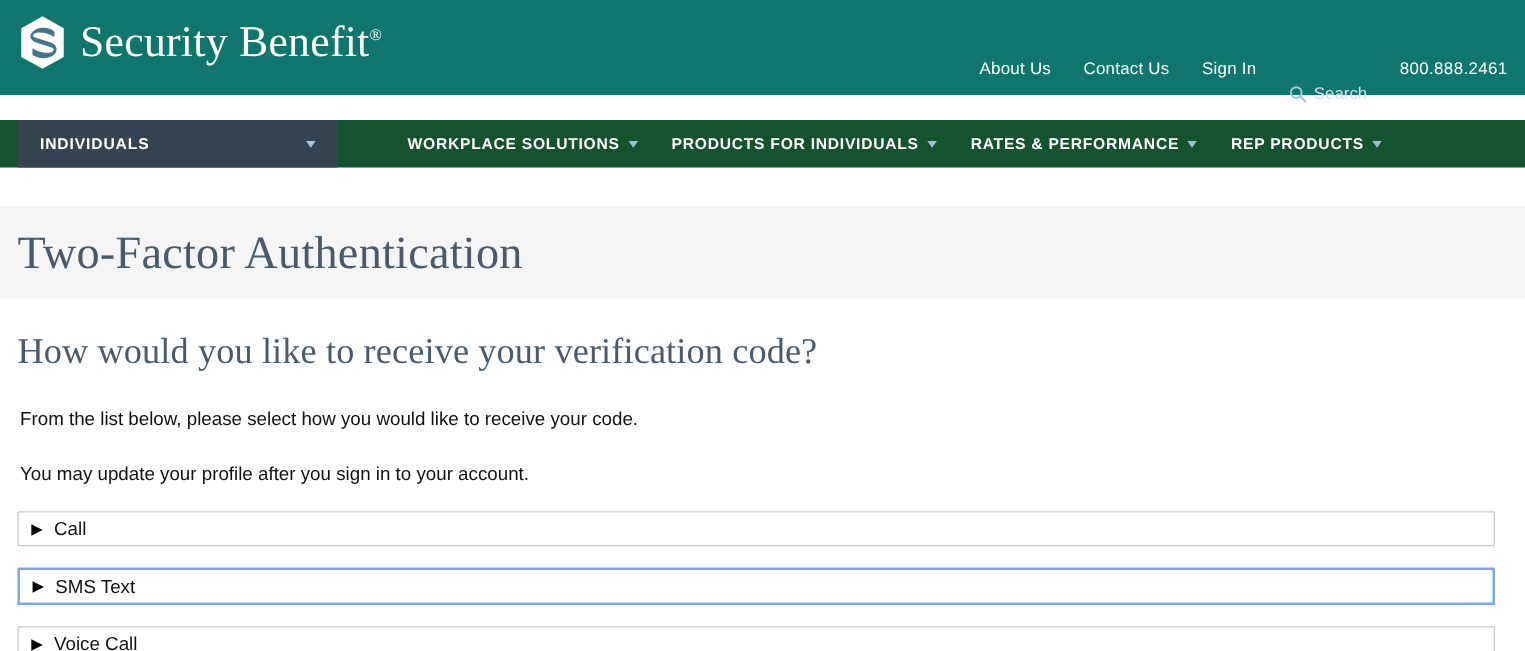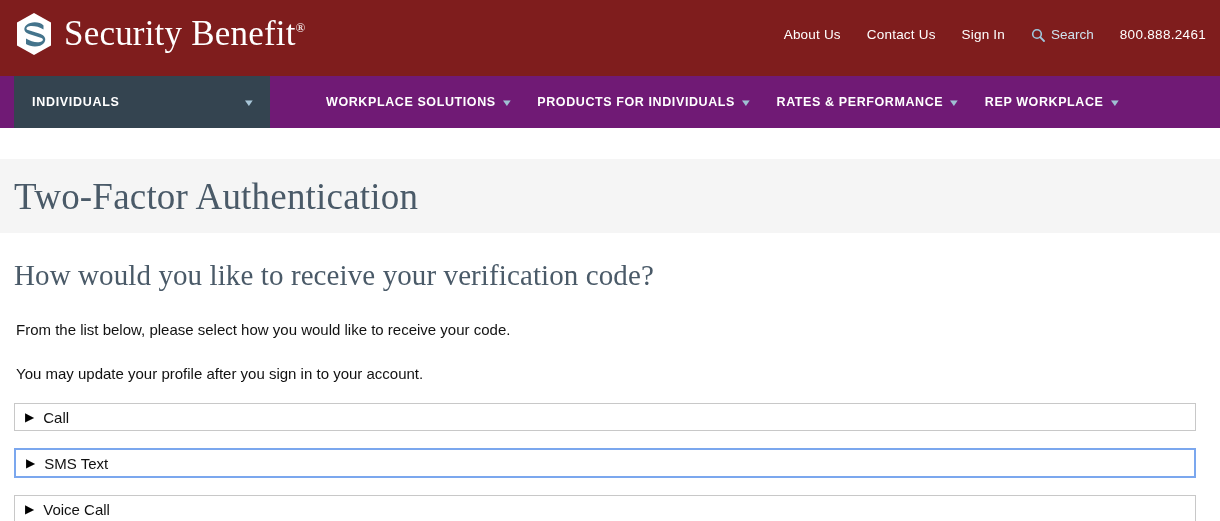--- a/index.html
+++ b/index.html
@@ -10,21 +10,21 @@
     width: 1220px;
     height: 521px;
     background: #ffffff;
     font-family: "Liberation Sans", sans-serif;
     overflow: hidden;
   }
 
   
   .header {
     height: 76px;
-    background: #7f1d1d;
+    background: #0f766e;
     position: relative;
   }
   .brand {
     position: absolute;
     left: 14px;
     top: 12px;
     display: flex;
     align-items: center;
     gap: 10px;
   }
@@ -66,36 +66,38 @@
     letter-spacing: 0.2px;
     text-align: center;
   }
   .util-search {
     display: flex;
     align-items: center;
     gap: 6px;
     color: #cfe2ee;
     font-size: 13.5px;
     white-space: nowrap;
+    margin-top: 40px;
   }
   .util-search svg { display:block; }
   .util-phone {
     font-size: 13.5px;
     color: #ffffff;
     white-space: nowrap;
     letter-spacing: 0.3px;
   }
 
   
   .mainnav {
-    height: 52px;
-    background: #701a75;
+    height: 38px;
+    background: #14532d;
     display: flex;
     align-items: stretch;
     position: relative;
+    margin-top: 20px;
   }
   .nav-spacer { width: 14px; flex: none; }
   .nav-audience {
     width: 256px;
     flex: none;
     background: #344450;
     display: flex;
     align-items: center;
     justify-content: space-between;
     padding: 0 18px;
@@ -246,21 +248,21 @@
     </div>
     <div class="nav-item">
       <span class="nav-item-label">PRODUCTS FOR INDIVIDUALS</span>
       <span class="caret">▾</span>
     </div>
     <div class="nav-item">
       <span class="nav-item-label">RATES &amp; PERFORMANCE</span>
       <span class="caret">▾</span>
     </div>
     <div class="nav-item">
-      <span class="nav-item-label">REP WORKPLACE</span>
+      <span class="nav-item-label">REP PRODUCTS</span>
       <span class="caret">▾</span>
     </div>
   </div>
 </div>
 
 <div class="page-banner">
   <h1 class="page-title">Two-Factor Authentication</h1>
 </div>
 
 <div class="content">

